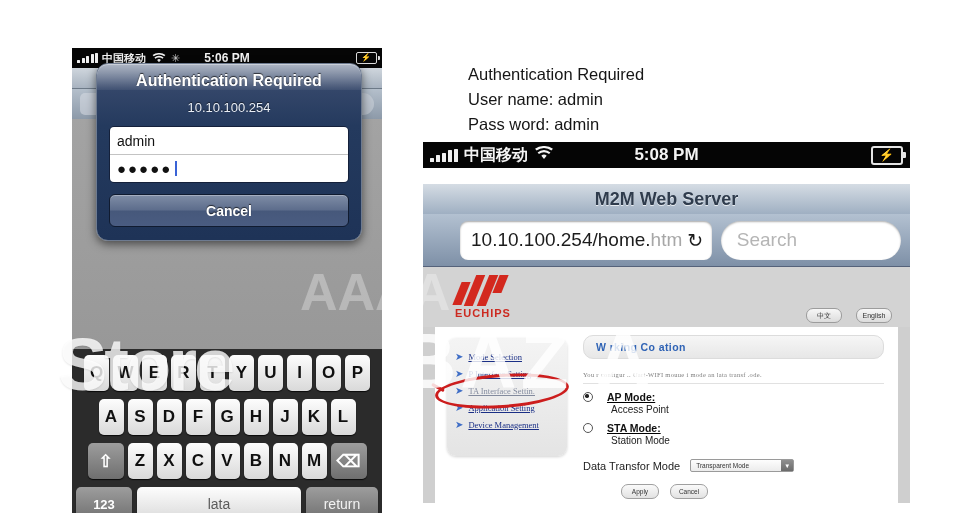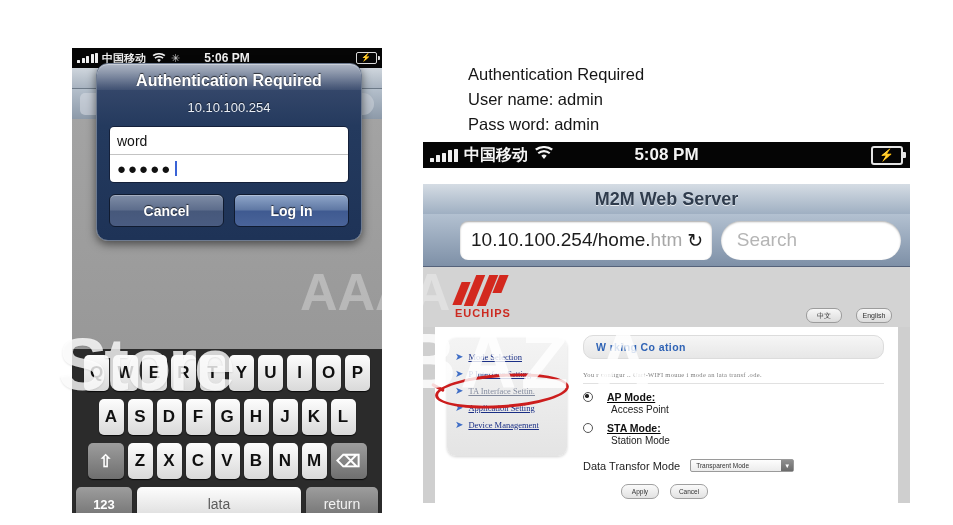--- a/index.html
+++ b/index.html
@@ -230,30 +230,29 @@
     <div class="url-round"></div>
   </div>
 
   <div class="page-area">
     <div id="auth-dialog">
       <div class="dlg-gloss"></div>
       <div class="dlg-title">Authentication Required</div>
       <div class="dlg-sub">10.10.100.254</div>
       <div class="dlg-fields">
         <div class="dlg-input">
-          <span>word</span>
+          <span>admin</span>
         </div>
         <div class="dlg-input">
           <span class="dots">●●●●●</span>
           <span class="caret"></span>
         </div>
       </div>
       <div class="dlg-btns">
         <div class="dlg-btn">Cancel</div>
-        <div class="dlg-btn primary">Log In</div>
       </div>
     </div>
   </div>
 
   <div class="keyboard">
     <div class="krow r1">
       <div class="key">Q</div>
       <div class="key">W</div>
       <div class="key">E</div>
       <div class="key">R</div>

